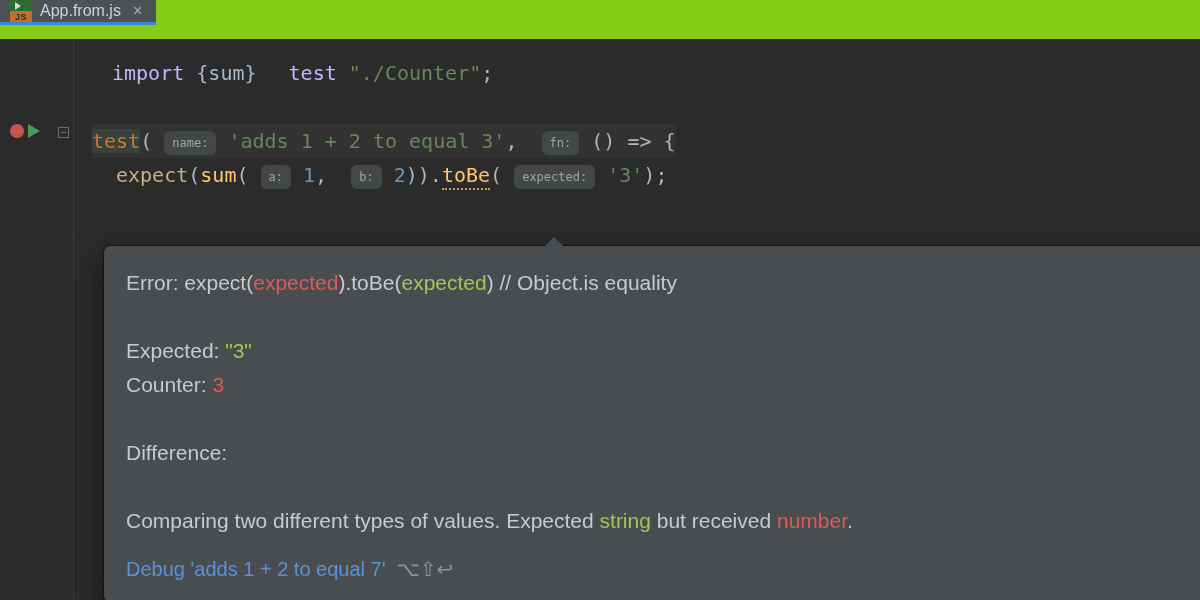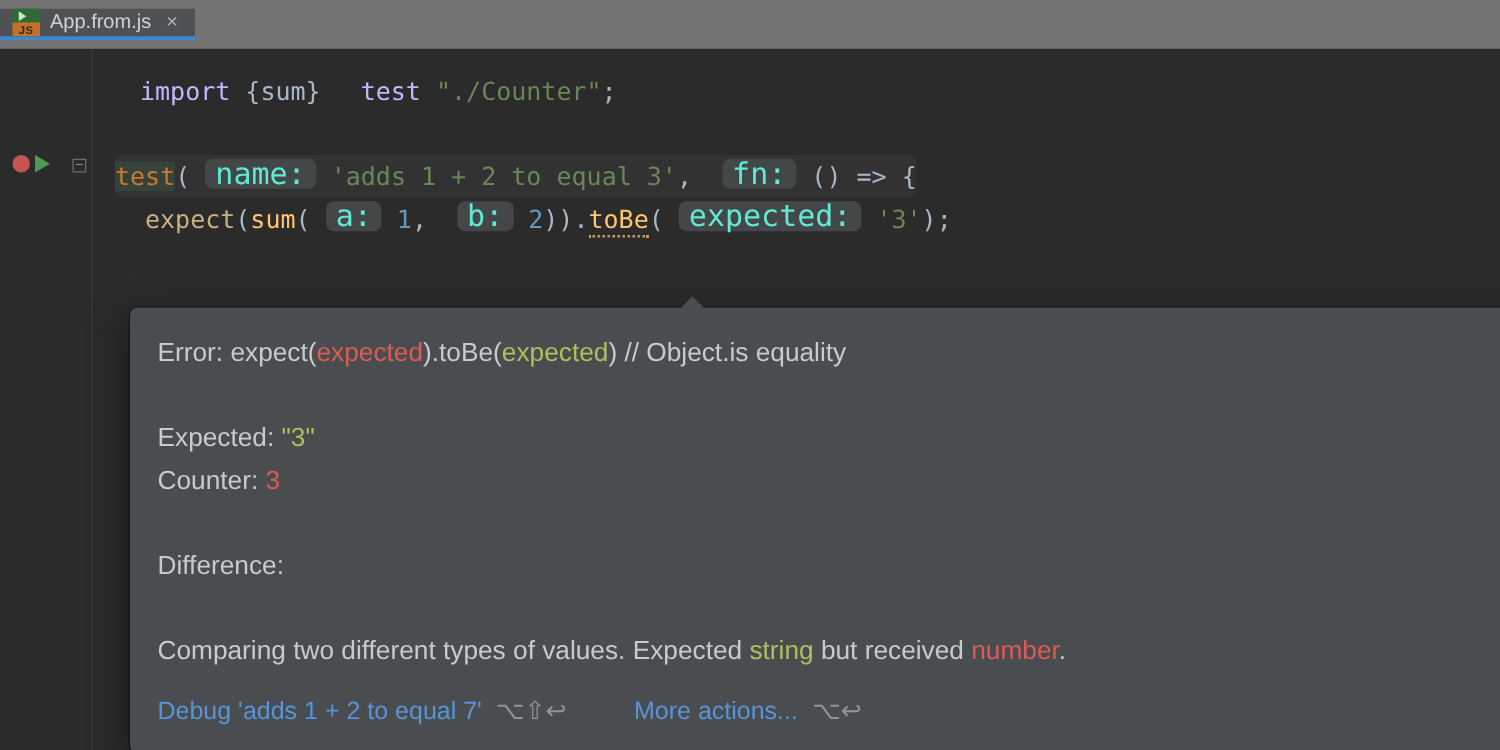--- a/index.html
+++ b/index.html
@@ -6,23 +6,23 @@
   html, body {
     width: 1200px; height: 600px;
     background: #2b2b2b;
     font-family: "Menlo","Consolas","DejaVu Sans Mono",monospace;
     overflow: hidden;
     color: #a9b7c6;
   }
   
   .tabbar {
     height: 40px;
-    background: #737373;
+    background: #84cc16;
     display: flex;
-    align-items: center;
+    align-items: flex-start;
     border-bottom: 1px solid #282828;
   }
   .tab {
     display: flex; align-items: center;
     padding: 0 14px 0 10px;
     background: #4e5254;
     border-bottom: 3px solid #3e86d6;
     color: #cfd3d6;
     font-family: -apple-system, "Segoe UI", sans-serif;
     font-size: 16px;
@@ -79,22 +79,22 @@
   .line { white-space: pre; }
   .indent1 { padding-left: 24px; }
   .kw  { color:#c4b5fd;margin-left:20px; }
   .kw-it { color:#cc7832; }
   .fn-it { color:#c9b081; }
   .call { color:#ffc66d; }
   .pun { color:#a9b7c6; }
   .str { color:#6a8759; }
   .num { color:#6897bb; }
   .hint {
-    background:#444748; color:#5eead4; border-radius:6px;
-    padding:0 8px; font-size:24px; display:inline-block; line-height:24px;
+    background:#444748; color:#a3a3a3; border-radius:6px;
+    padding:0 8px; font-size:12px; display:inline-block; line-height:24px;
     position:relative; top:-1px;
   }
   .warn { border-bottom: 2px dotted #cc9b5a; padding-bottom:1px; }
   .l3hl { display:inline-block; background:#323232; border-radius:2px; }
   .caret-hl { background:#37423a; }
 
   
   .popup {
     position:absolute;
     left: 30px; top: 206px;
@@ -162,20 +162,17 @@
       <div><span>Counter: </span><span class="recv">3</span></div>
       <div>&nbsp;</div>
       <div>Difference:</div>
       <div>&nbsp;</div>
       <div><span>Comparing two different types of values. Expected </span><span class="expd">string</span><span> but received </span><span class="recv">number</span><span>.</span></div>
 
       <div class="popup-actions">
         <span>
           <span class="link">Debug 'adds 1 + 2 to equal 7'</span>&nbsp;&nbsp;<span class="shortcut">⌥⇧↩</span>
         </span>
-        <span>
-          <span class="link">More actions...</span>&nbsp;&nbsp;<span class="shortcut">⌥↩</span>
-        </span>
       </div>
     </div>
 
   </div>
 </div>
 
 </body></html>

